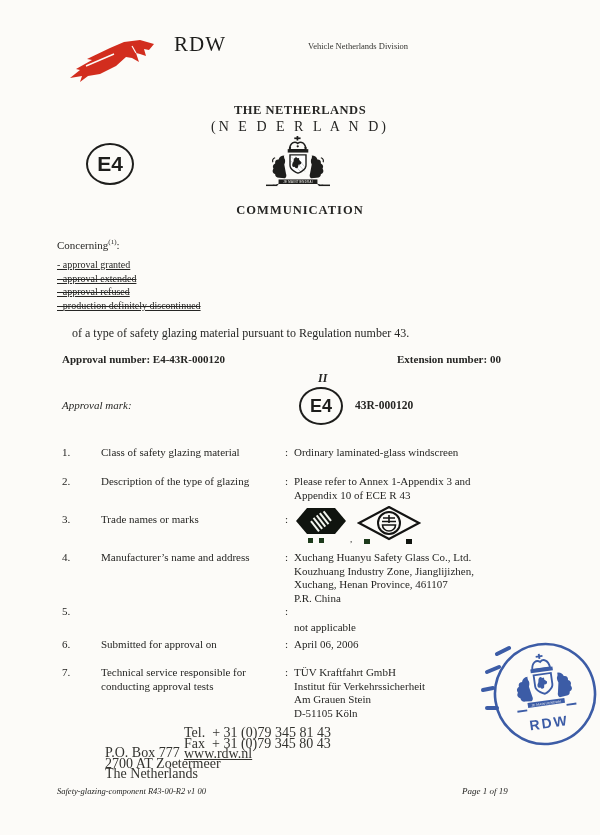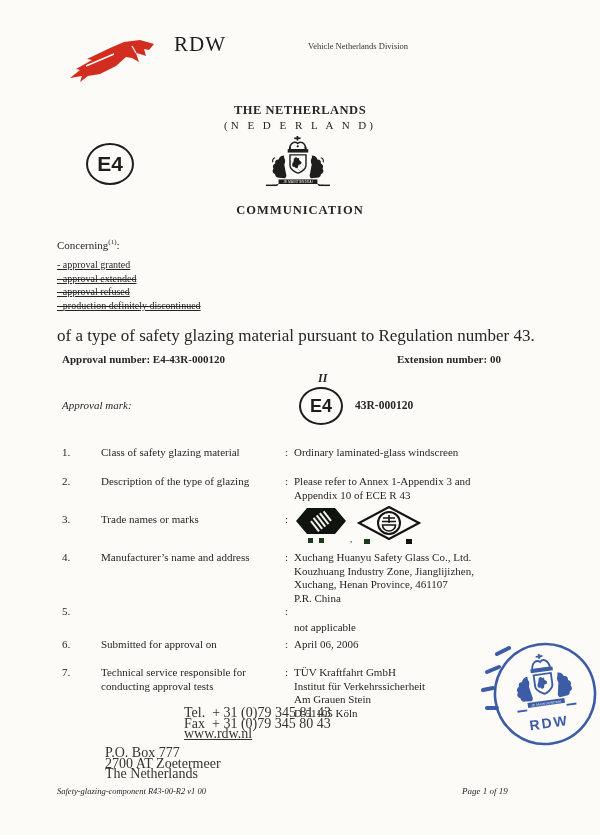--- a/index.html
+++ b/index.html
@@ -11,37 +11,37 @@
     color:#262624;
     overflow:hidden;
   }
   .abs{position:absolute;}
   
   .brand{font-size:21px;letter-spacing:1px;color:#1d1d1b;}
   .division{font-size:8.5px;color:#33332f;}
   
   .masthead{left:0;top:103px;width:600px;text-align:center;}
   .country{font-size:12.5px;font-weight:bold;letter-spacing:.5px;}
-  .country-alt{font-size:11px;letter-spacing:3px;margin-top:1px;font-family:Liberation Serif, serif;}
+  .country-alt{font-size:14px;letter-spacing:3px;margin-top:1px;font-family:Liberation Serif, serif;}
   .doc-type{font-size:12.5px;font-weight:bold;letter-spacing:1px;}
   
   .emark{
     border:2px solid #1e1e1c;border-radius:50%;
     display:flex;align-items:center;justify-content:center;
     font-weight:bold;color:#1e1e1c;background:transparent;
     font-family:"Liberation Sans", sans-serif;
   }
   .emark-lg{width:44px;height:38px;font-size:21px;}
   .emark-sm{width:40px;height:34px;font-size:18px;}
   
   .concern-label{font-size:11px;}
   .concern-label sup{font-size:7px;}
   .concern-items{font-size:10px;line-height:13.6px;text-decoration:underline;}
   .struck{text-decoration:line-through;}
-  .subject{font-size:17px;}
+  .subject{font-size:12px;margin-left:15px;}
   .italic{font-style:italic;}
   .approval-line{font-size:11px;font-weight:bold;}
   .mark-class{font-size:12px;font-style:italic;font-weight:bold;}
   .mark-number{font-size:11.5px;font-weight:bold;}
   
   .item-no{font-size:11px;}
   .item-label{font-size:11px;line-height:13.5px;white-space:pre-line;}
   .item-value{font-size:11px;line-height:13.5px;white-space:pre-line;}
   .colon{font-size:11px;}
   
@@ -218,21 +218,21 @@
           <rect x="102" y="90" width="16" height="3" fill="#3c5ca6"></rect>
         </g>
         <text x="68" y="98" text-anchor="middle" font-size="14" font-weight="bold" fill="#3c5ca6" font-family="Liberation Sans, sans-serif" letter-spacing="2">RDW</text>
       </g>
     </svg>
   </div>
 
   <div class="abs foot" style="left:105px;top:748px;">P.O. Box 777
 2700 AT Zoetermeer
 The Netherlands</div>
-  <div class="abs" style="left:184px;top:708px;">
+  <div class="abs" style="left:184px;top:728px;">
     <div class="foot tel-row"><span>Tel.</span><span>+ 31 (0)79 345 81 43</span></div>
     <div class="foot tel-row"><span>Fax</span><span>+ 31 (0)79 345 80 43</span></div>
     <div class="foot"><span class="foot-link">www.rdw.nl</span></div>
   </div>
   <div class="abs docref" style="left:57px;top:786px;">Safety-glazing-component R43-00-R2 v1 00</div>
   <div class="abs pageno" style="left:462px;top:786px;">Page 1 of 19</div>
 
 </div>
 
 </body></html>

